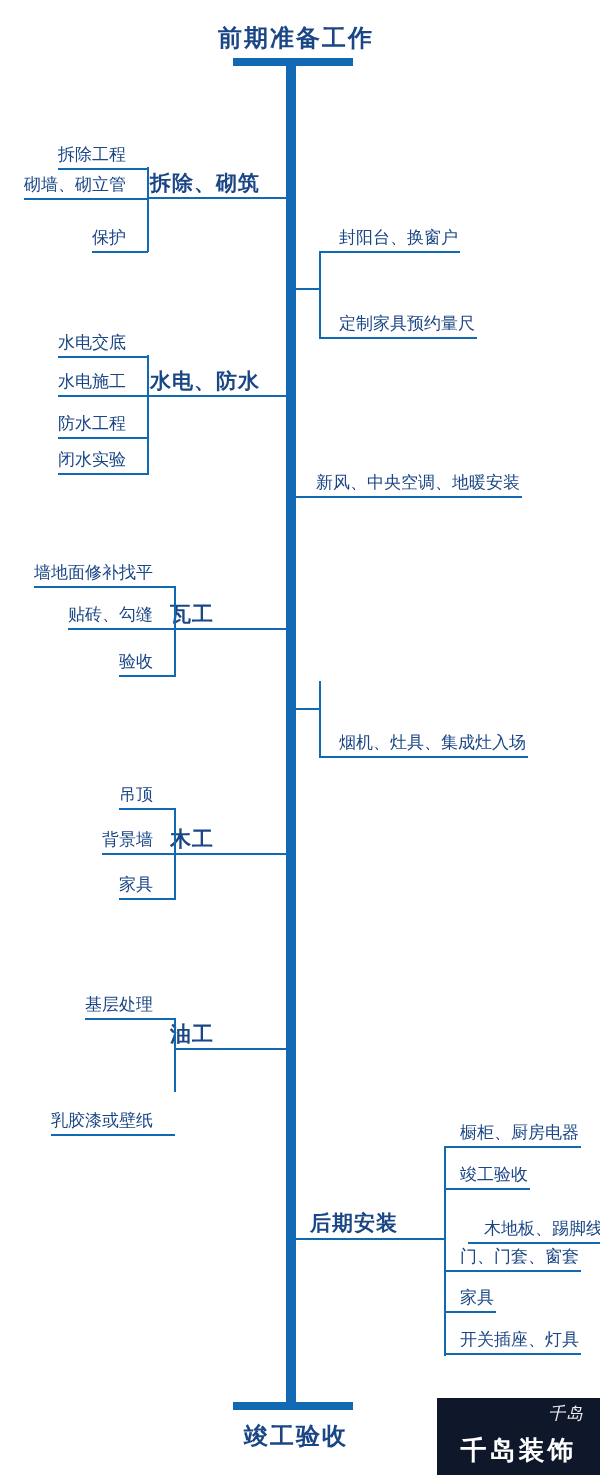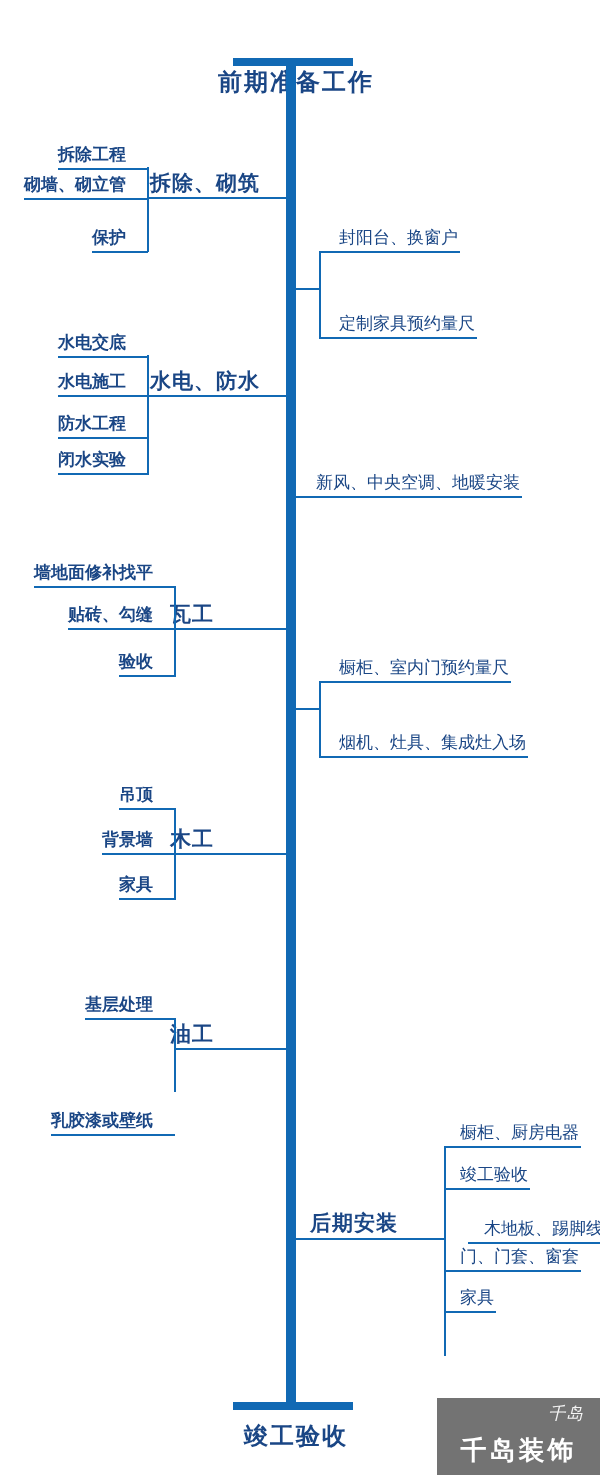--- a/index.html
+++ b/index.html
@@ -14,51 +14,51 @@
   .vline,.hline{position:absolute;background:var(--line);}
   .title{
     position:absolute;font-size:24px;font-weight:600;text-align:center;
     letter-spacing:2px;color:var(--text);white-space:nowrap;
   }
   .stage{
     position:absolute;font-size:21px;font-weight:600;
     line-height:26px;letter-spacing:1px;color:var(--text);white-space:nowrap;
   }
   .item-l{
-    position:absolute;font-size:17px;line-height:22px;font-weight:700;
+    position:absolute;font-size:17px;line-height:22px;font-weight:400;
     padding:0 22px 3px 0;border-bottom:2px solid var(--line);
     white-space:nowrap;color:var(--text);
   }
   .item-r{
     position:absolute;font-size:17px;line-height:22px;font-weight:500;
     padding:0 2px 3px 20px;border-bottom:2px solid var(--line);
     white-space:nowrap;color:var(--text);
   }
   .item-r.tight{padding-left:16px;}
   .logo-box{
     position:absolute;left:437px;top:1398px;width:163px;height:77px;
-    background:#737373;
+    background:#0f172a;
   }
   .logo-mark{
     position:absolute;right:16px;top:4px;font-size:17px;color:#ffffff;
     font-family:"DejaVu Serif", serif;font-style:italic;opacity:.92;
     letter-spacing:1px;
   }
   .logo-brand{
     position:absolute;left:0;bottom:7px;width:100%;text-align:center;
     font-size:26px;font-weight:bold;color:#ffffff;letter-spacing:3px;
     font-family:"DejaVu Serif", serif;
   }
 </style>
 </head>
 <body>
 
 <div class="canvas">
 
-  <div class="title" style="left:166px;top:22px;width:260px;margin-top:44px;">前期准备工作</div>
+  <div class="title" style="left:166px;top:22px;width:260px;">前期准备工作</div>
   <div class="hline" style="left:233px;top:58px;width:120px;height:8px;"></div>
   <div class="vline" style="left:286px;top:60px;width:10px;height:1348px;"></div>
   <div class="hline" style="left:233px;top:1402px;width:120px;height:8px;"></div>
   <div class="title" style="left:166px;top:1420px;width:260px;">竣工验收</div>
 
   <div class="stage" style="left:150px;top:170px;width:138px;">拆除、砌筑</div>
   <div class="hline" style="left:148px;top:197px;width:140px;height:2px;"></div>
   <div class="vline" style="left:147px;top:167px;width:2px;height:85px;"></div>
   <div class="item-l" style="right:452px;top:143px;">拆除工程</div>
   <div class="item-l" style="right:452px;top:173px;">砌墙、砌立管</div>
@@ -81,21 +81,20 @@
 
   <div class="stage" style="left:170px;top:601px;width:118px;">瓦工</div>
   <div class="hline" style="left:175px;top:628px;width:113px;height:2px;"></div>
   <div class="vline" style="left:174px;top:586px;width:2px;height:91px;"></div>
   <div class="item-l" style="right:425px;top:561px;">墙地面修补找平</div>
   <div class="item-l" style="right:425px;top:603px;">贴砖、勾缝</div>
   <div class="item-l" style="right:425px;top:650px;">验收</div>
 
   <div class="hline" style="left:296px;top:708px;width:25px;height:2px;"></div>
   <div class="vline" style="left:319px;top:681px;width:2px;height:77px;"></div>
-  <div class="item-r" style="left:319px;top:656px;">橱柜、室内门预约量尺</div>
   <div class="item-r" style="left:319px;top:731px;">烟机、灶具、集成灶入场</div>
 
   <div class="stage" style="left:170px;top:826px;width:118px;">木工</div>
   <div class="hline" style="left:175px;top:853px;width:113px;height:2px;"></div>
   <div class="vline" style="left:174px;top:808px;width:2px;height:92px;"></div>
   <div class="item-l" style="right:425px;top:783px;">吊顶</div>
   <div class="item-l" style="right:425px;top:828px;">背景墙</div>
   <div class="item-l" style="right:425px;top:873px;">家具</div>
 
   <div class="stage" style="left:170px;top:1021px;width:118px;">油工</div>
@@ -105,19 +104,20 @@
   <div class="item-l" style="right:425px;top:1065px;margin-top:44px;">乳胶漆或壁纸</div>
 
   <div class="stage" style="left:310px;top:1210px;width:128px;">后期安装</div>
   <div class="hline" style="left:296px;top:1238px;width:150px;height:2px;"></div>
   <div class="vline" style="left:444px;top:1146px;width:2px;height:210px;"></div>
   <div class="item-r tight" style="left:444px;top:1121px;">橱柜、厨房电器</div>
   <div class="item-r tight" style="left:444px;top:1163px;">竣工验收</div>
   <div class="item-r tight" style="left:468px;top:1205px;margin-top:12px;">木地板、踢脚线</div>
   <div class="item-r tight" style="left:444px;top:1245px;">门、门套、窗套</div>
   <div class="item-r tight" style="left:444px;top:1286px;">家具</div>
+  <div class="item-r tight" style="left:444px;top:1328px;">开关插座、灯具</div>
 
   <div class="logo-box">
     <span class="logo-mark">千岛</span>
     <span class="logo-brand">千岛装饰</span>
   </div>
 
 </div>
 
 </body></html>

